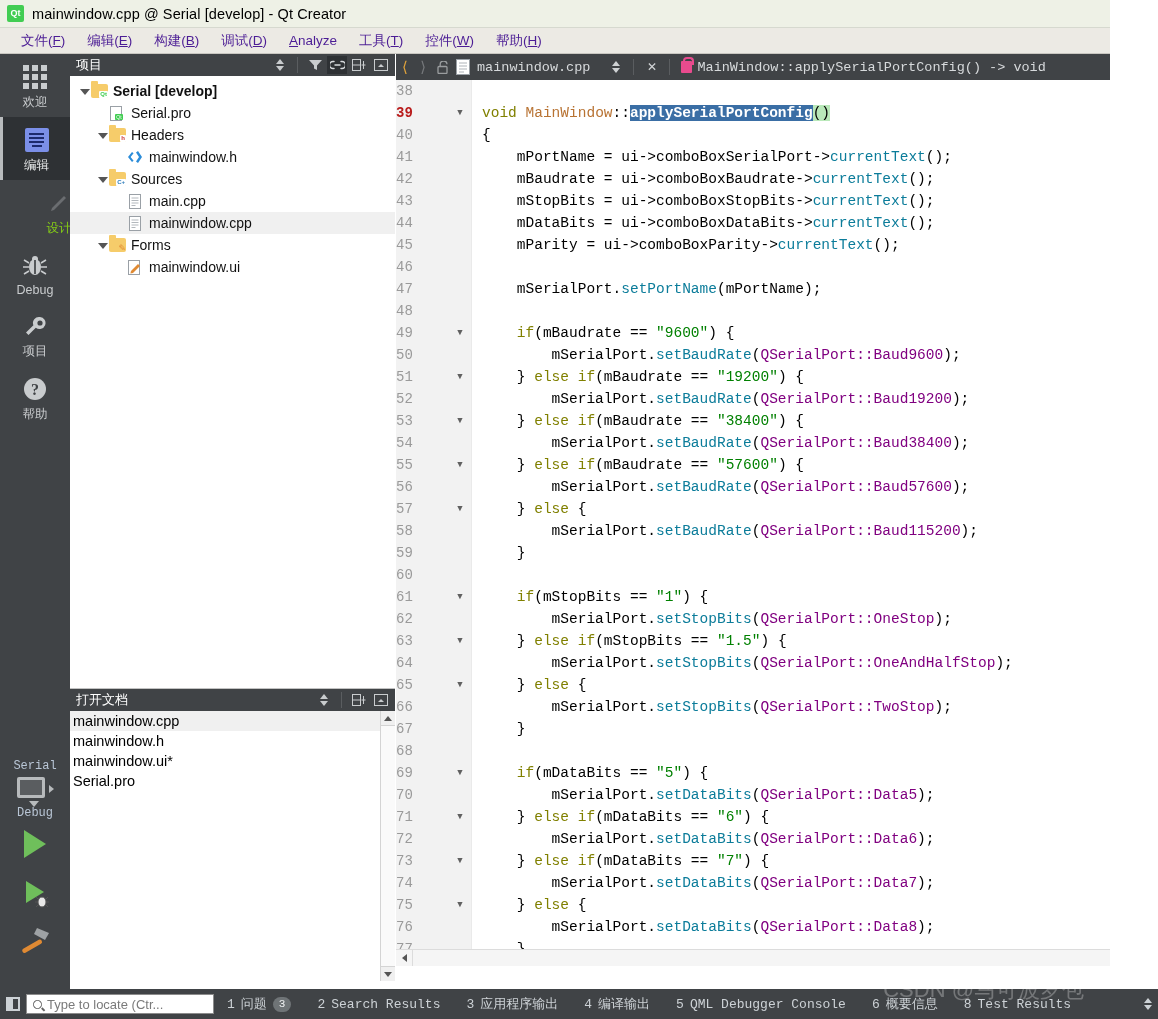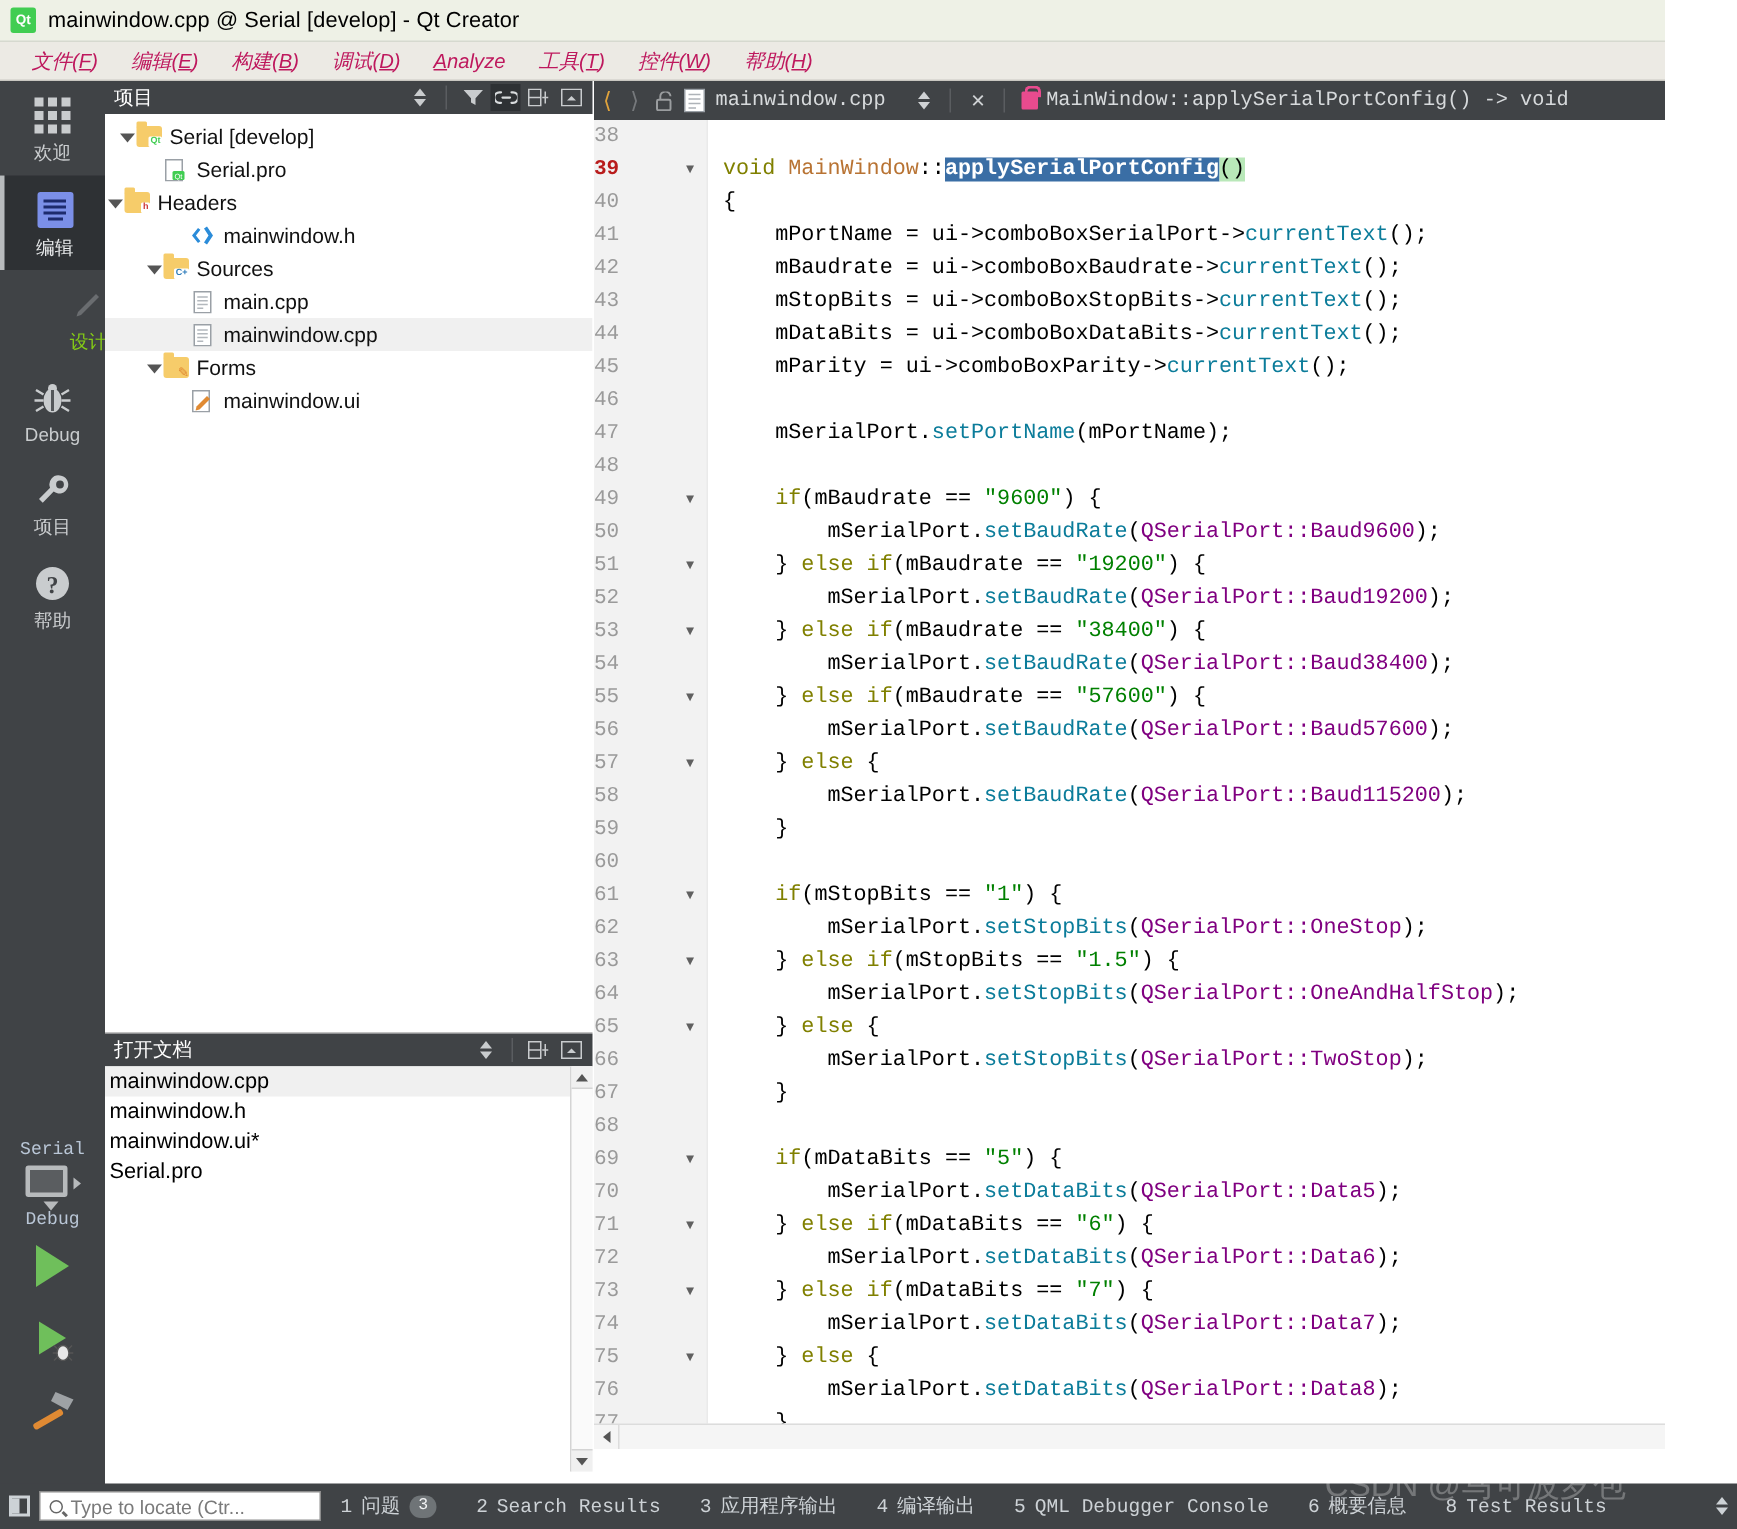--- a/index.html
+++ b/index.html
@@ -31,23 +31,22 @@
   .title-text { font-size: 14.5px; color: #000; letter-spacing: .1px; }
 
   
   .menubar {
     height: 26px; background: #eceae4;
     display: flex; align-items: center;
     padding-left: 10px; gap: 0px;
     border-bottom: 1px solid #c9c7c1;
   }
   .menubar .mi {
-    padding: 3px 11px; font-size: 13.5px; color: #be185d; cursor: default;
+    padding: 3px 11px; font-size: 13.5px; color: #4c1d95; cursor: default;
     white-space: nowrap;
-    font-style: italic;
   }
   .menubar .mi u { text-decoration: underline; }
 
   
   .modebar {
     position: absolute; left: 0; top: 54px;
     width: 70px; height: 965px;
     background: #404346;
     display: flex; flex-direction: column;
     align-items: center;
@@ -379,32 +378,32 @@
             </svg>
         </div>
       </div>
     </div>
     <div class="tree" id="tree">
         <div class="trow" style="padding-left: 8px;">
           <span class="arrow open"></span>
           <span class="ficon folder">
             <span class="tag" style="color: rgb(65, 205, 82);">Qt</span>
           </span>
-          <span style="font-weight: normal;">Serial [develop]</span>
+          <span style="font-weight: bold;">Serial [develop]</span>
         </div>
         <div class="trow" style="padding-left: 26px;">
           <span class="arrow"></span>
           <span class="ficon"><svg width="16" height="15" viewBox="0 0 16 15">
               <rect x="1.5" y="0.5" width="11" height="14" fill="#fff" stroke="#9aa0a6"></rect>
               <rect x="6" y="8" width="8" height="6" fill="#41cd52" rx="1"></rect>
               <text x="10" y="13" text-anchor="middle" font-size="5" fill="#fff" font-family="Liberation Sans, sans-serif">Qt</text>
             </svg></span>
           <span>Serial.pro</span>
         </div>
-        <div class="trow" style="">
+        <div class="trow" style="padding-left: 26px;">
           <span class="arrow open"></span>
           <span class="ficon folder">
             <span class="tag" style="color: rgb(204, 51, 51);">h</span>
           </span>
           <span>Headers</span>
         </div>
         <div class="trow" style="padding-left: 44px;">
           <span class="arrow"></span>
           <span class="ficon"><svg width="17" height="14" viewBox="0 0 17 14">
               <path d="M11 1l4 6-4 6-2-1.4L12 7 9 2.4z" fill="#2b8cd9"></path>

